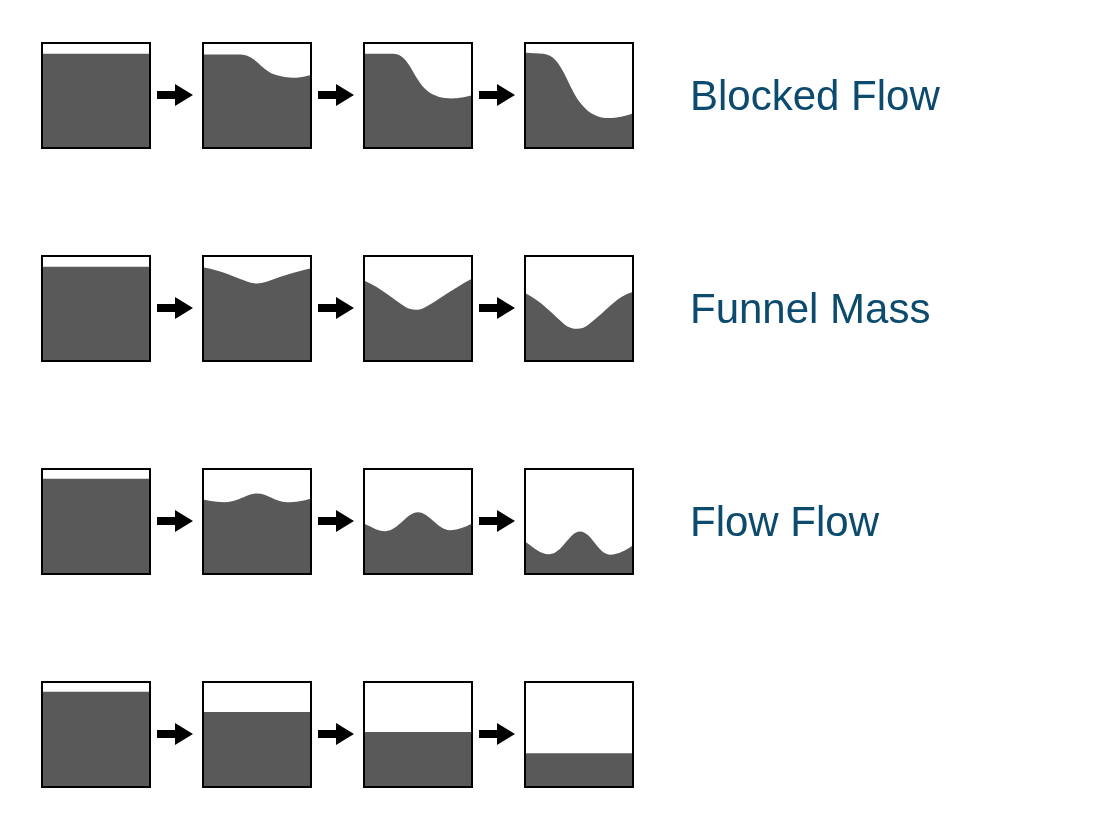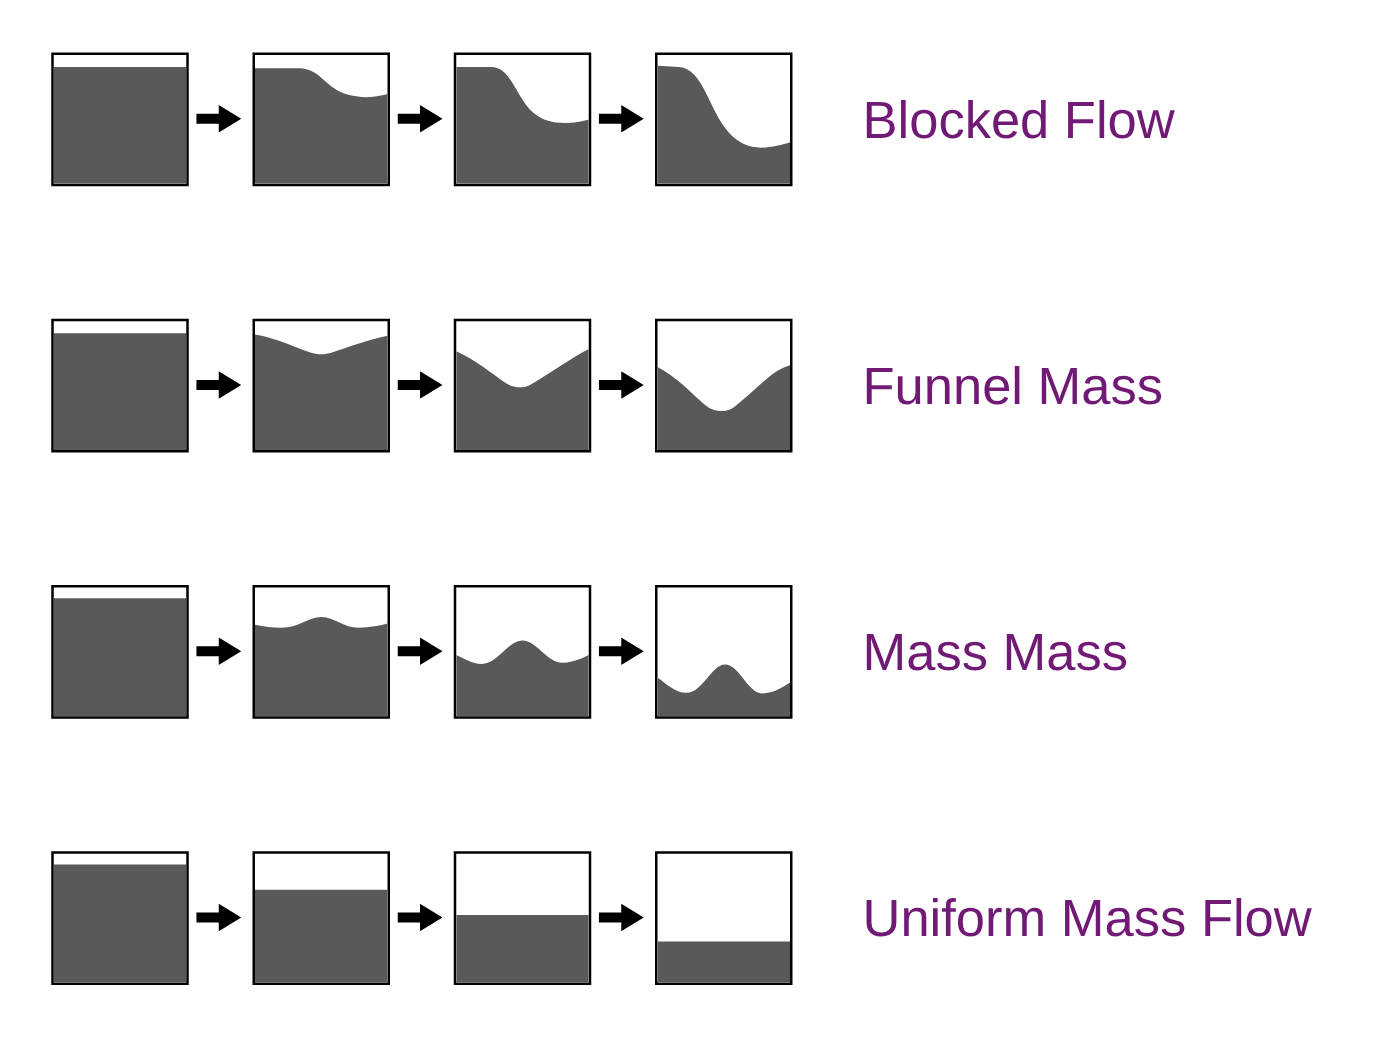--- a/index.html
+++ b/index.html
@@ -45,21 +45,21 @@
   .arrow svg { display: block; width: 100%; height: 100%; }
   .arrow polygon { fill: #000000; }
   .row-label {
     position: absolute;
     left: 690px;
     top: 0;
     height: 107px;
     display: flex;
     align-items: center;
     font-size: 42px;
-    color: #701a75;
+    color: #0c4a6e;
     white-space: nowrap;
   }
   
   .bin.s0 { left: 41px; }
   .bin.s1 { left: 202px; }
   .bin.s2 { left: 363px; }
   .bin.s3 { left: 524px; }
   
   .arrow.a0 { left: 157px; }
   .arrow.a1 { left: 318px; }
@@ -182,21 +182,21 @@
     <div class="arrow a2">
       <svg viewBox="0 0 36 22">
           <polygon points="0,7 18,7 18,0 36,11 18,22 18,15 0,15"></polygon>
         </svg>
     </div>
     <div class="bin s3">
       <svg viewBox="0 0 110 107" preserveAspectRatio="none">
           <path d="M0,75 C8,80 14,87.5 24,87.5 C37,88 45,64 56,64 C68,64 75,88 87,88 C96,88 104,83 110,79 L110,107 L0,107 Z"></path>
         </svg>
     </div>
-    <div class="row-label">Mass Mass</div>
+    <div class="row-label">Flow Flow</div>
   </div>
 
   <div class="flow-row r3">
     <div class="bin s0">
       <svg viewBox="0 0 110 107" preserveAspectRatio="none">
           <path d="M0,9 L110,9 L110,107 L0,107 Z"></path>
         </svg>
     </div>
     <div class="arrow a0">
       <svg viewBox="0 0 36 22">
@@ -221,16 +221,15 @@
     <div class="arrow a2">
       <svg viewBox="0 0 36 22">
           <polygon points="0,7 18,7 18,0 36,11 18,22 18,15 0,15"></polygon>
         </svg>
     </div>
     <div class="bin s3">
       <svg viewBox="0 0 110 107" preserveAspectRatio="none">
           <path d="M0,73 L110,73 L110,107 L0,107 Z"></path>
         </svg>
     </div>
-    <div class="row-label">Uniform Mass Flow</div>
   </div>
 
 </div>
 
 </body></html>

